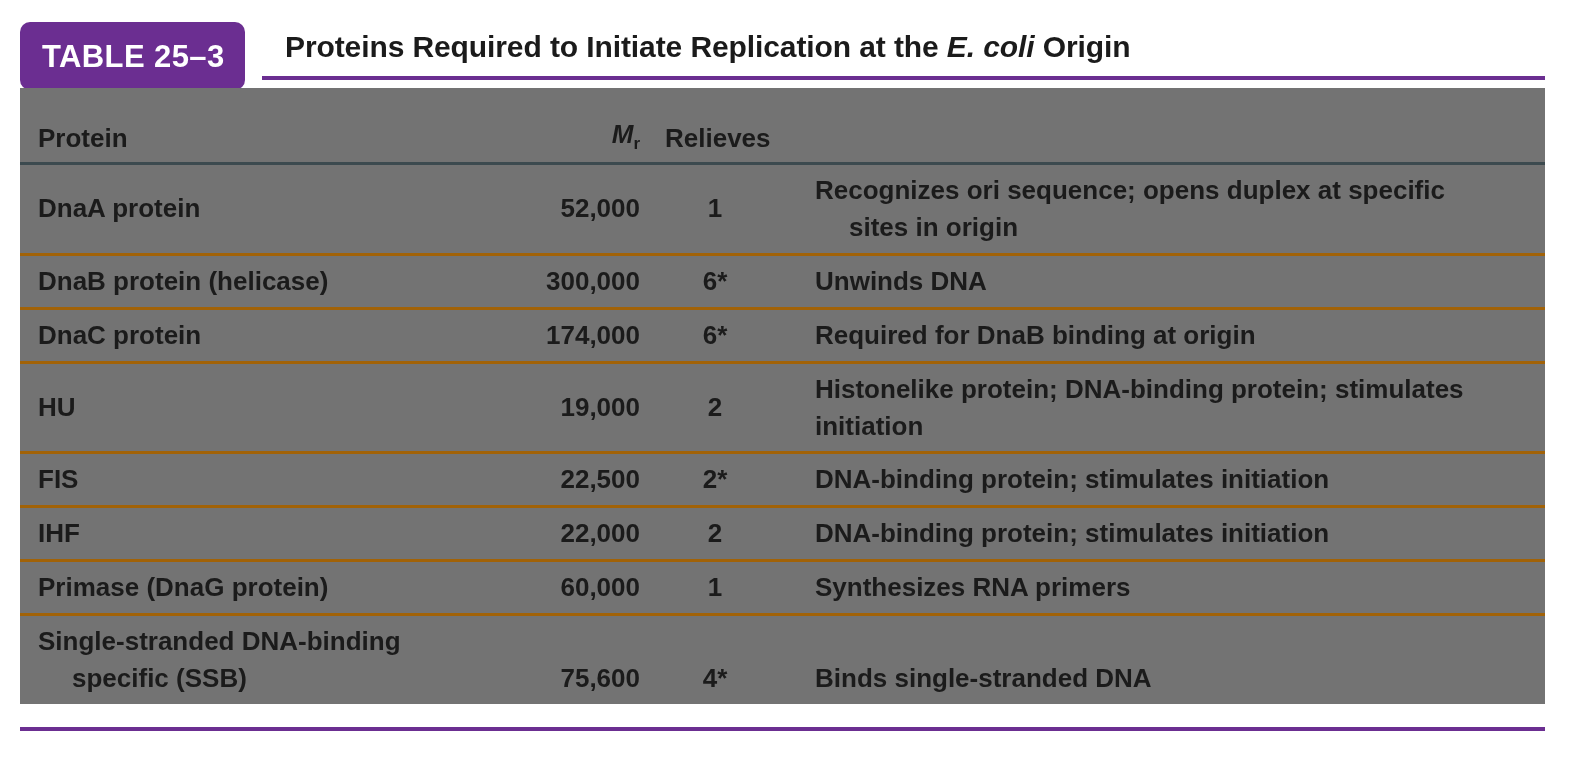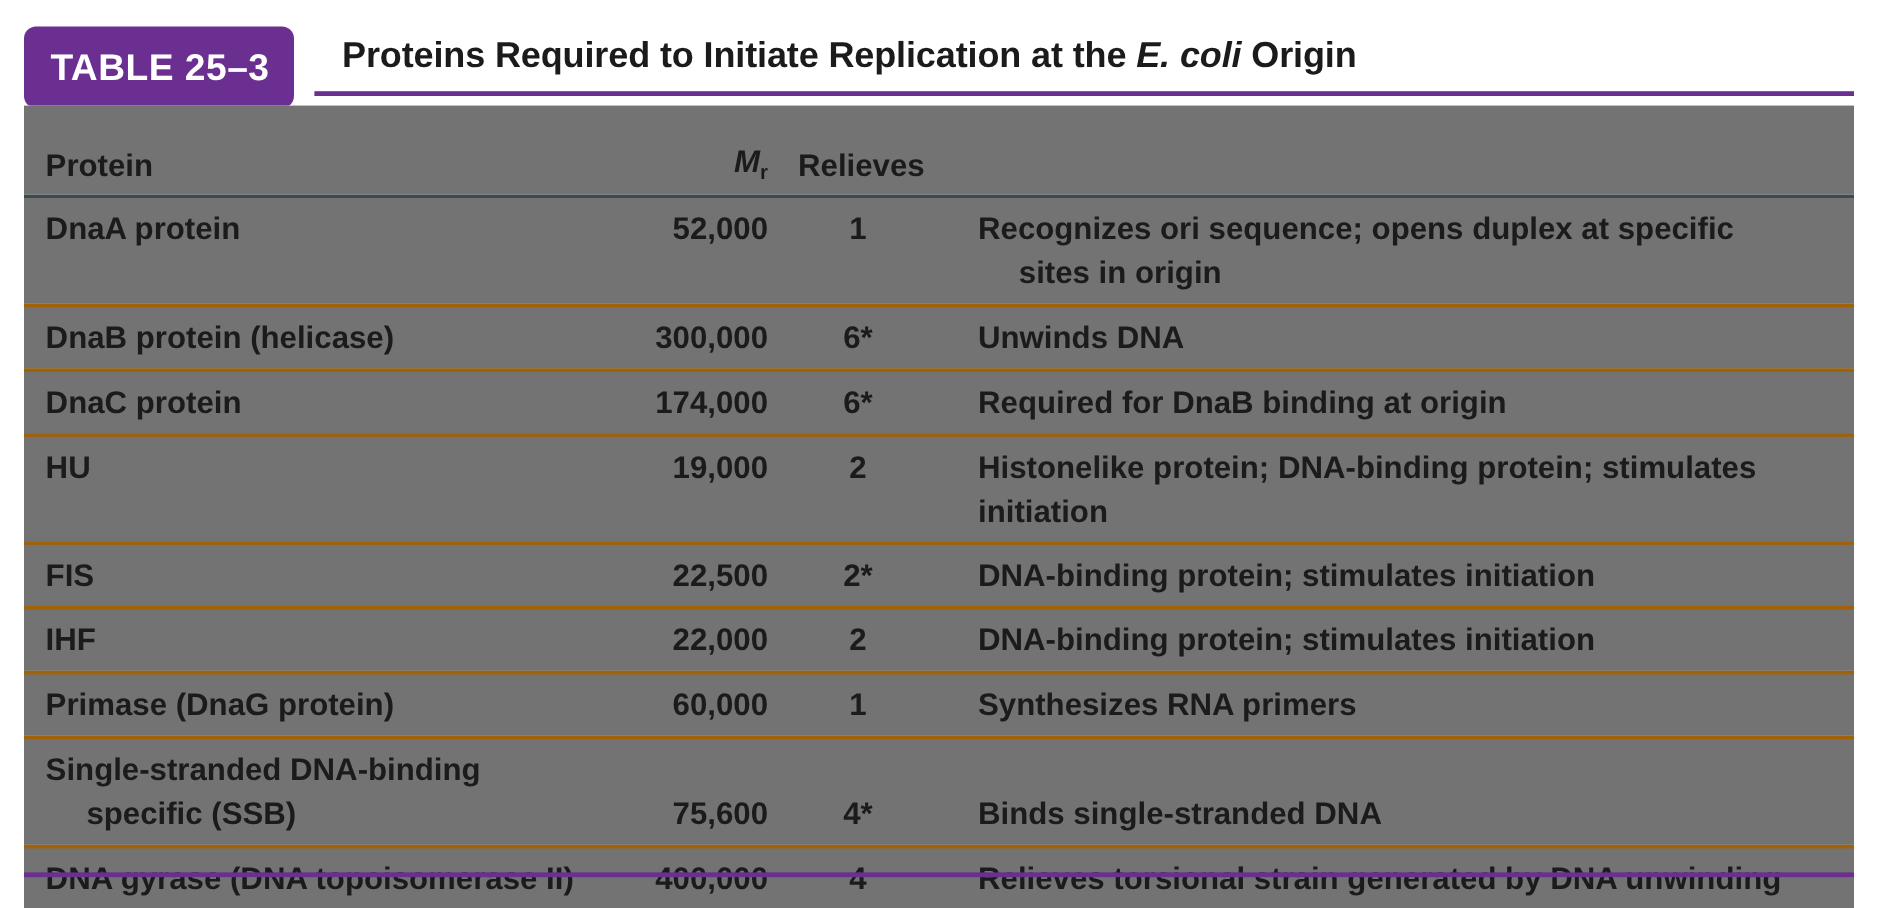--- a/index.html
+++ b/index.html
@@ -151,20 +151,21 @@
     background: #3c4a4f;
     width: 1525px;
   }
 
   
   .data-row {
     font-size: 26px;
     font-weight: bold;
     color: #1b1b1b;
     line-height: 1.42;
+    align-items: center;
   }
   .data-row .cell {
     padding-top: 7px;
     padding-bottom: 7px;
   }
   .hang {
     display: block;
     padding-left: 34px;
   }
   .num-offset {
@@ -269,23 +270,17 @@
         <span class="num-offset push">75,600</span>
       </div>
       <div class="cell col-subunits">
         <span class="num-offset push">4*</span>
       </div>
       <div class="cell col-function">
         <span class="num-offset push">Binds single-stranded DNA</span>
       </div>
     </div>
 
-    <div class="grid-row data-row">
-      <div class="cell col-protein">DNA gyrase (DNA topoisomerase II)</div>
-      <div class="cell col-mr">400,000</div>
-      <div class="cell col-subunits">4</div>
-      <div class="cell col-function">Relieves torsional strain generated by DNA unwinding</div>
-    </div>
 
   </div>
 
   <div class="bottom-rule"></div>
 </div>
 
 </body></html>

